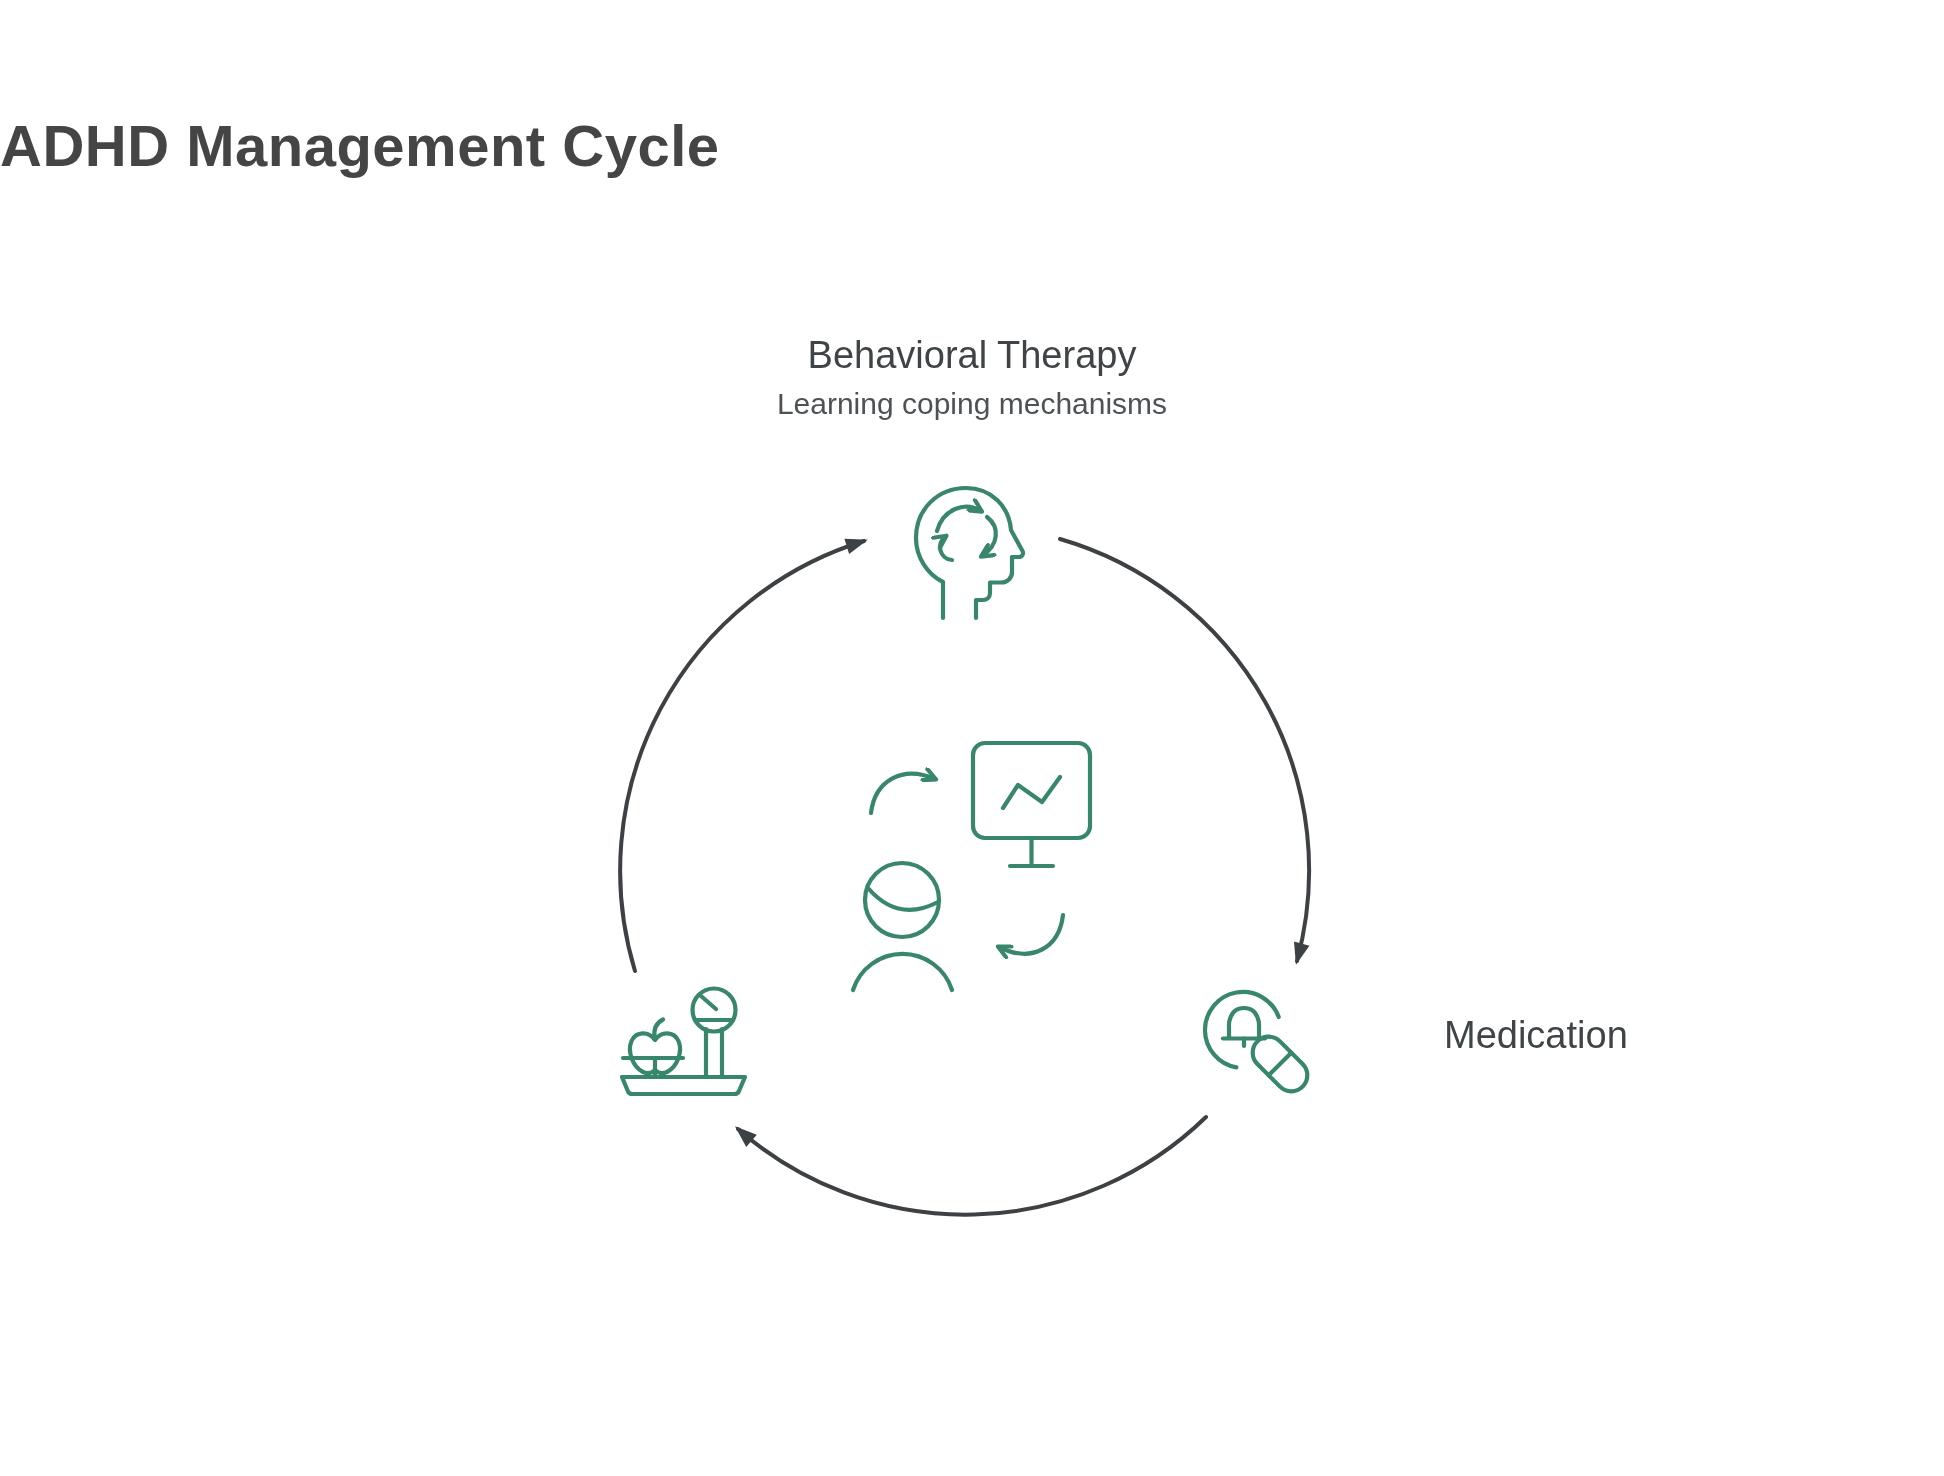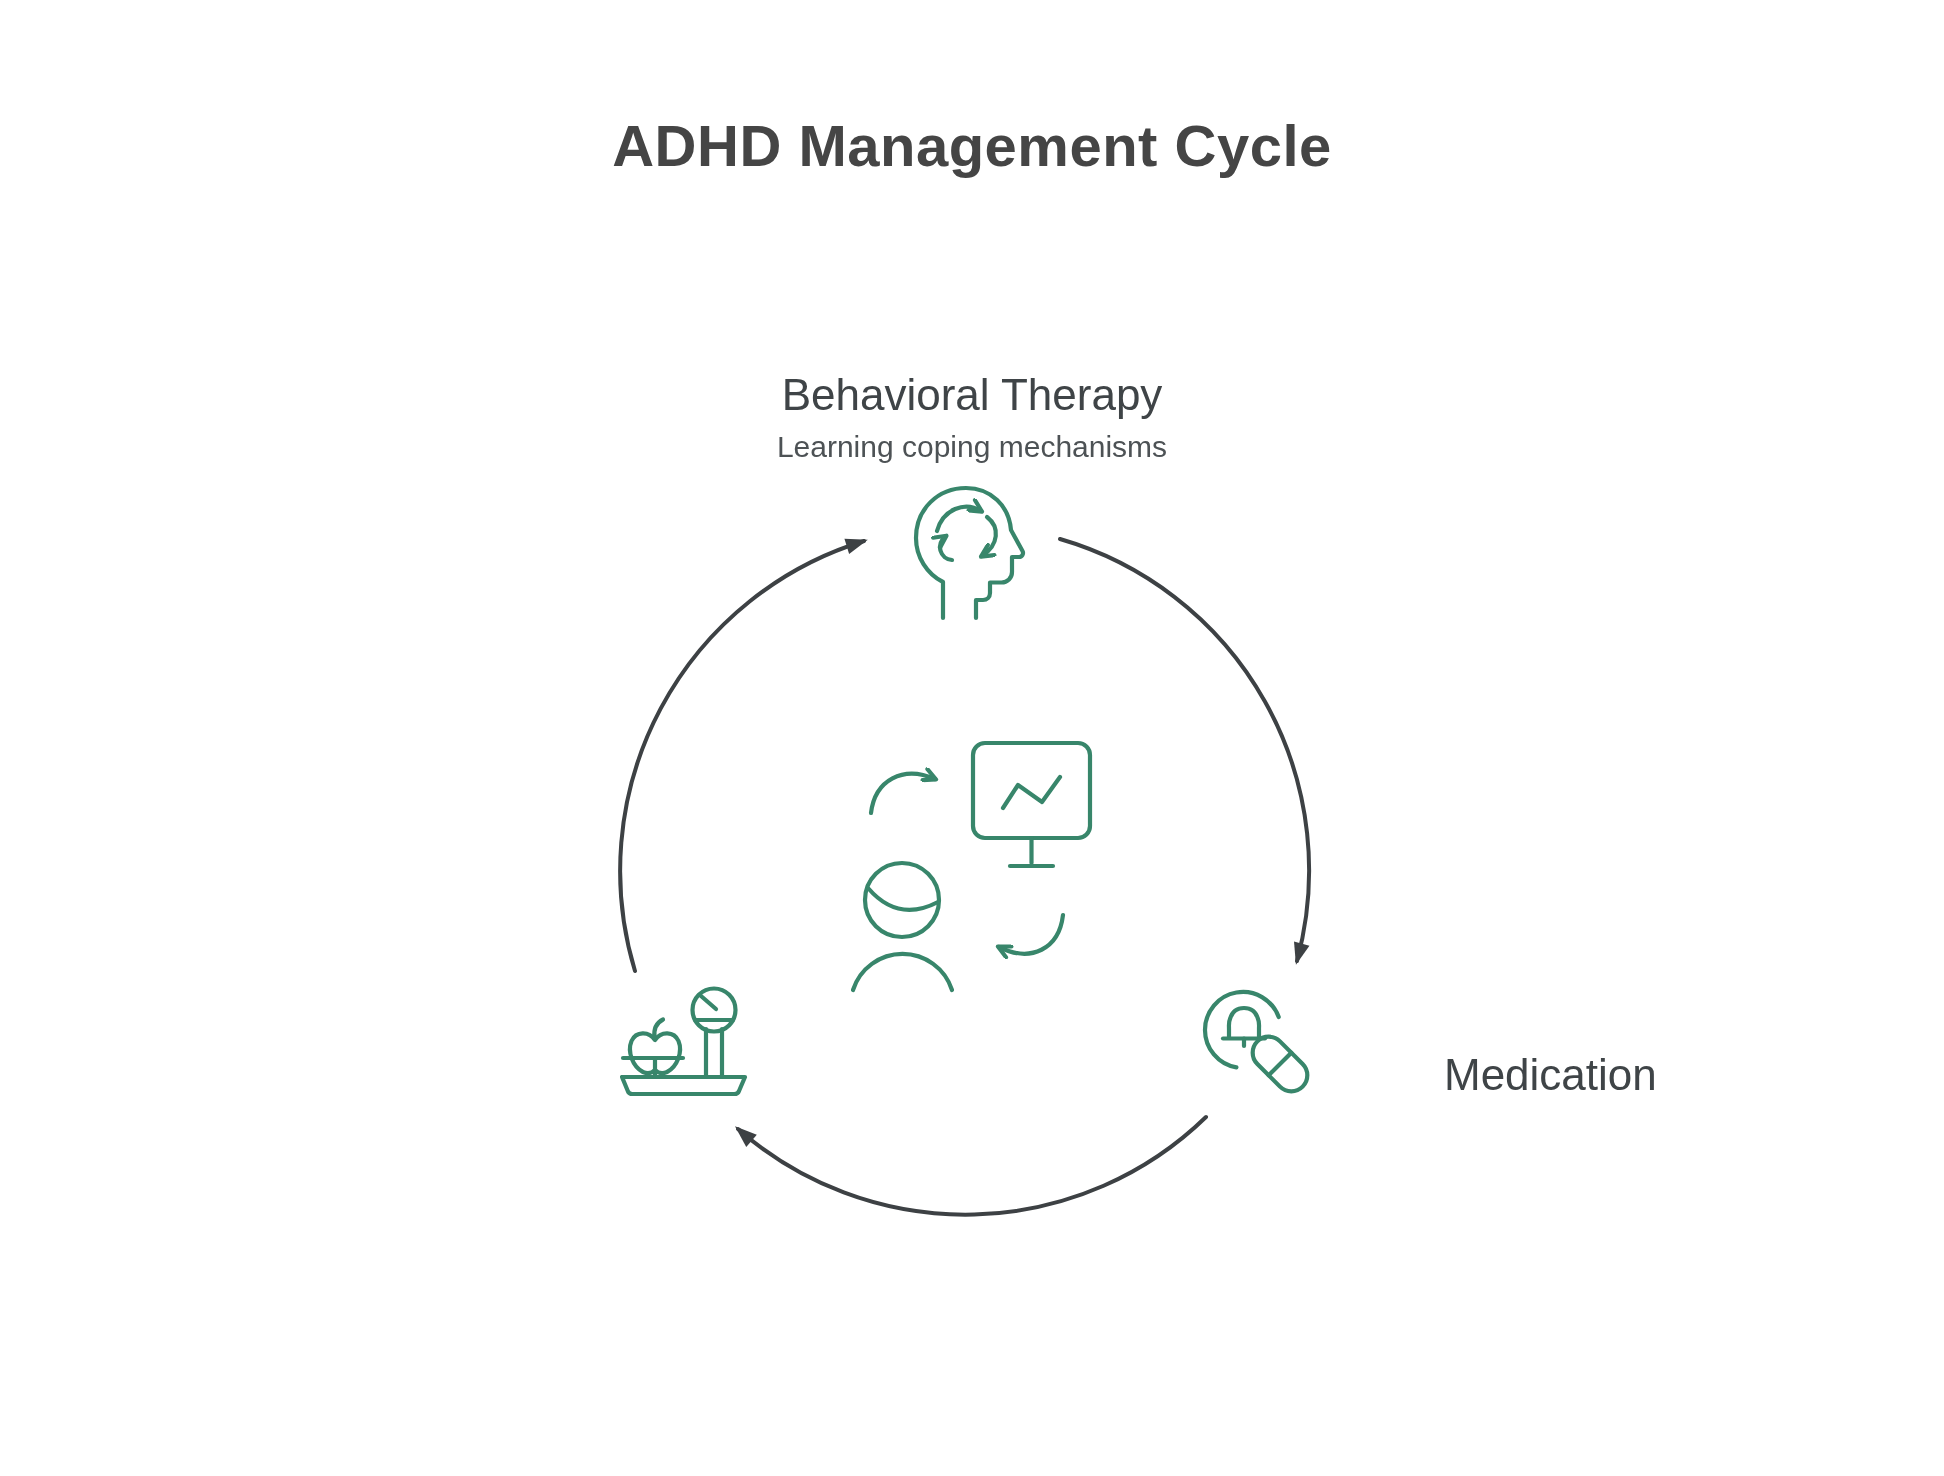--- a/index.html
+++ b/index.html
@@ -17,32 +17,31 @@
     position: relative;
     width: 1944px;
     height: 1476px;
     background: var(--page-bg);
     overflow: hidden;
   }
   .page-title {
     position: absolute;
     left: 0; top: 112px;
     width: 1944px;
-    text-align: center;
+    text-align: left;
     font-size: 58px;
     font-weight: 700;
     color: var(--title-gray);
     letter-spacing: 0.5px;
   }
   .node { position: absolute; }
   .node-label {
-    font-size: 44px;
+    font-size: 38px;
     font-weight: 400;
     color: var(--label-gray);
-    margin-top: 36px;
   }
   .node-sublabel {
     font-size: 30px;
     font-weight: 400;
     color: var(--sublabel-gray);
   }
   .node-top { left: 612px; top: 334px; width: 720px; text-align: center; }
   .node-top .node-sublabel { margin-top: 10px; }
   .node-bottom-left { left: 100px; top: 1016px; width: 470px; text-align: right; }
   .node-bottom-left .node-sublabel { margin-top: 20px; }

